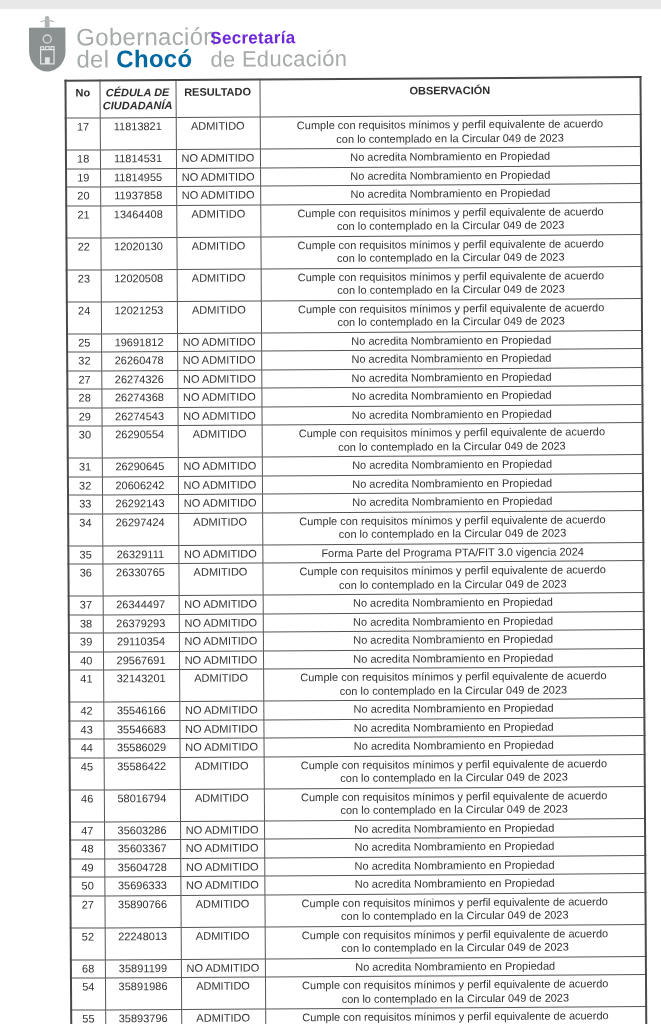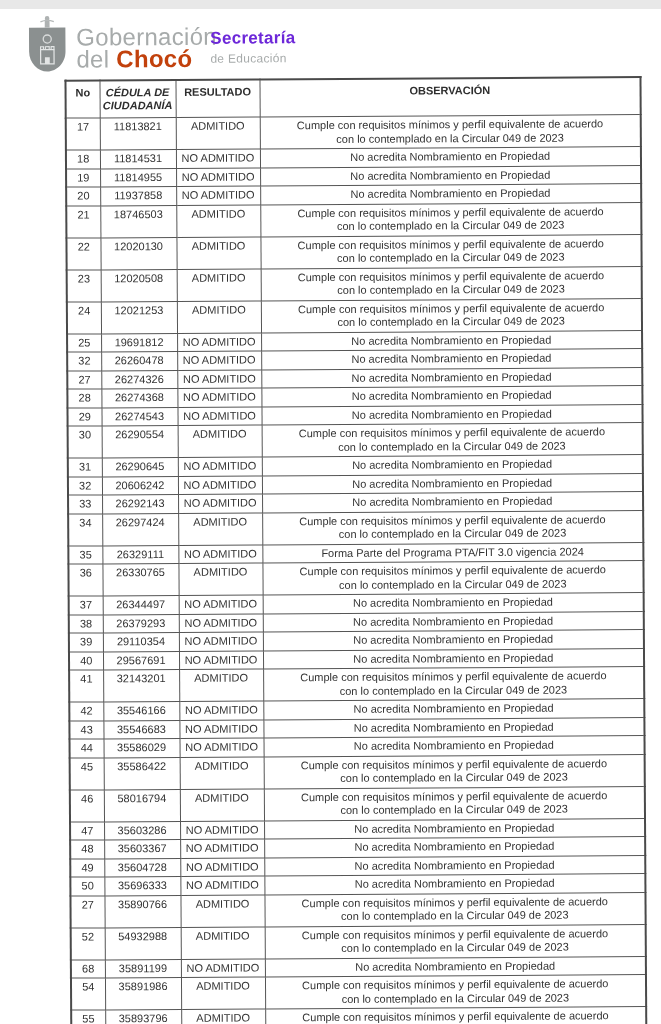--- a/index.html
+++ b/index.html
@@ -13,23 +13,23 @@
   .sheet{
     position:absolute;left:0;top:0;width:661px;height:1015px;
     transform:rotate(-0.35deg);transform-origin:50% 0;
   }
   
   .brand-wrap{position:absolute;left:24px;top:13px;height:62px;width:420px;}
   .logo{position:absolute;left:0;top:0;width:46px;height:62px;}
   .brand-left{position:absolute;left:52px;top:12px;line-height:22px;font-size:24px;letter-spacing:.3px;}
   .brand-right{position:absolute;left:186px;top:14px;line-height:21px;font-size:17px;letter-spacing:.3px;}
   .g-light{color:#a7abab;font-weight:400;}
-  .g-bold{color:#c2410c;font-weight:700;}
+  .g-bold{color:#0369a1;font-weight:700;}
   .s-bold{color:#6d28d9;font-weight:700;display:block;}
-  .s-light{color:#a7abab;font-weight:400;display:block;font-size:12px;}
+  .s-light{color:#a7abab;font-weight:400;display:block;font-size:22px;}
   
   table.result-table{
     position:absolute;left:64px;top:78px;width:577px;
     border-collapse:collapse;table-layout:fixed;
     font-size:11px;color:#333333;
   }
   .result-table col.c-no{width:34px;}
   .result-table col.c-ced{width:76px;}
   .result-table col.c-res{width:84px;}
   .result-table th,.result-table td{
@@ -117,21 +117,21 @@
         <tr>
           <td>20</td>
           <td>11937858</td>
           <td>NO ADMITIDO</td>
           <td>
             <div class="obs">No acredita Nombramiento en Propiedad</div>
           </td>
         </tr>
         <tr>
           <td>21</td>
-          <td>18746503</td>
+          <td>13464408</td>
           <td>ADMITIDO</td>
           <td>
             <div class="obs">Cumple con requisitos mínimos y perfil equivalente de acuerdo con lo contemplado en la Circular 049 de 2023</div>
           </td>
         </tr>
         <tr>
           <td>22</td>
           <td>12020130</td>
           <td>ADMITIDO</td>
           <td>
@@ -365,21 +365,21 @@
         <tr>
           <td>27</td>
           <td>35890766</td>
           <td>ADMITIDO</td>
           <td>
             <div class="obs">Cumple con requisitos mínimos y perfil equivalente de acuerdo con lo contemplado en la Circular 049 de 2023</div>
           </td>
         </tr>
         <tr>
           <td>52</td>
-          <td>54932988</td>
+          <td>22248013</td>
           <td>ADMITIDO</td>
           <td>
             <div class="obs">Cumple con requisitos mínimos y perfil equivalente de acuerdo con lo contemplado en la Circular 049 de 2023</div>
           </td>
         </tr>
         <tr>
           <td>68</td>
           <td>35891199</td>
           <td>NO ADMITIDO</td>
           <td>

